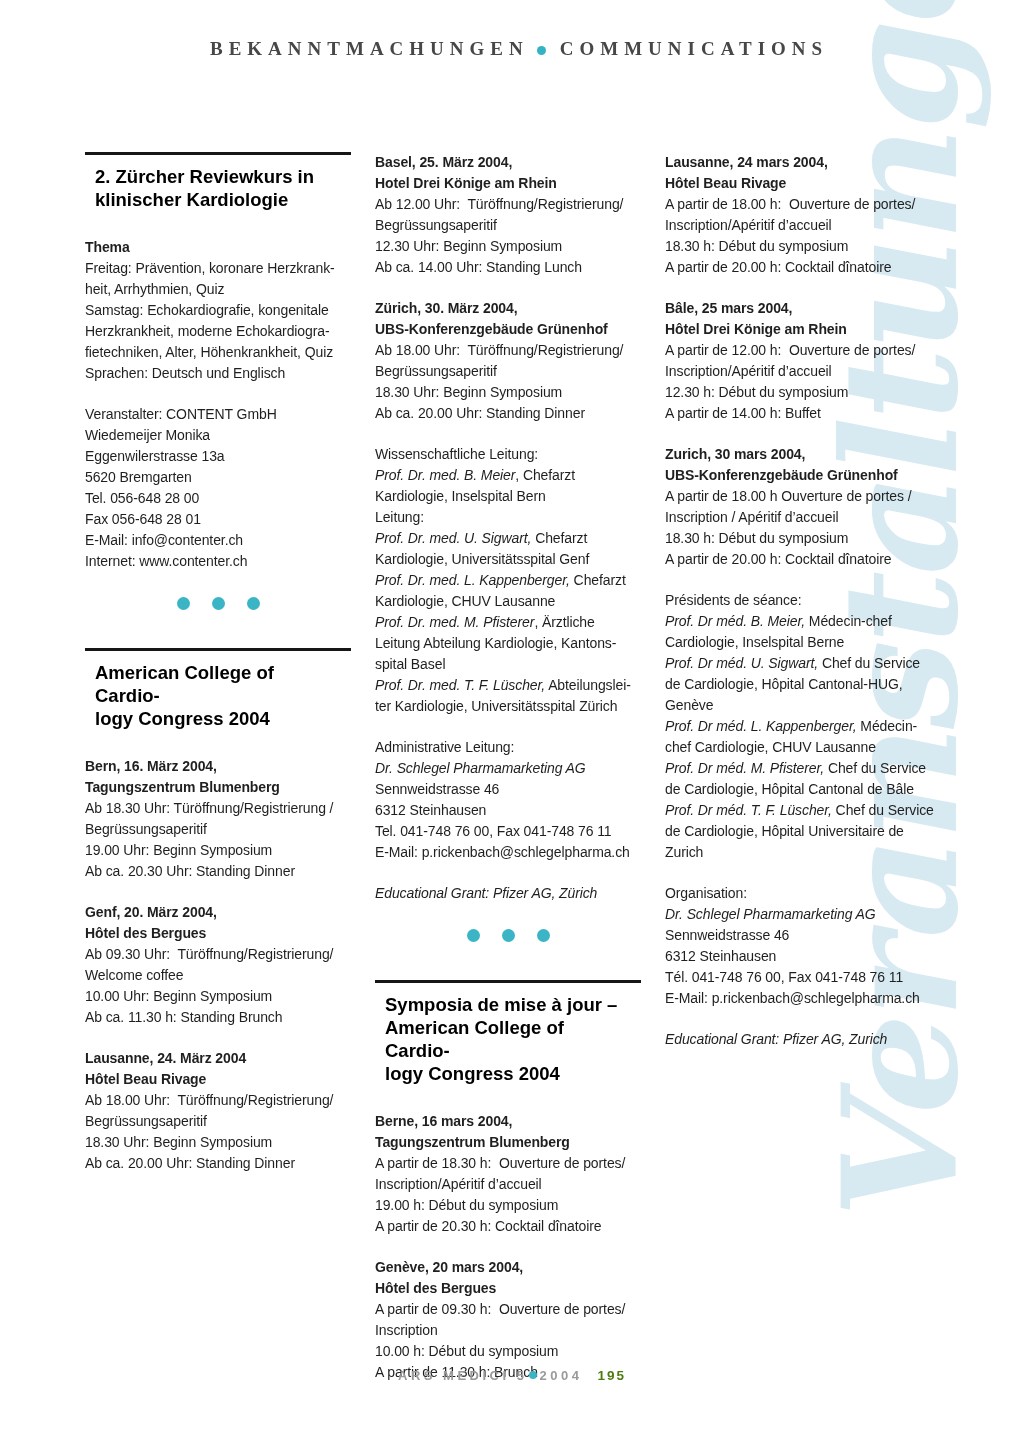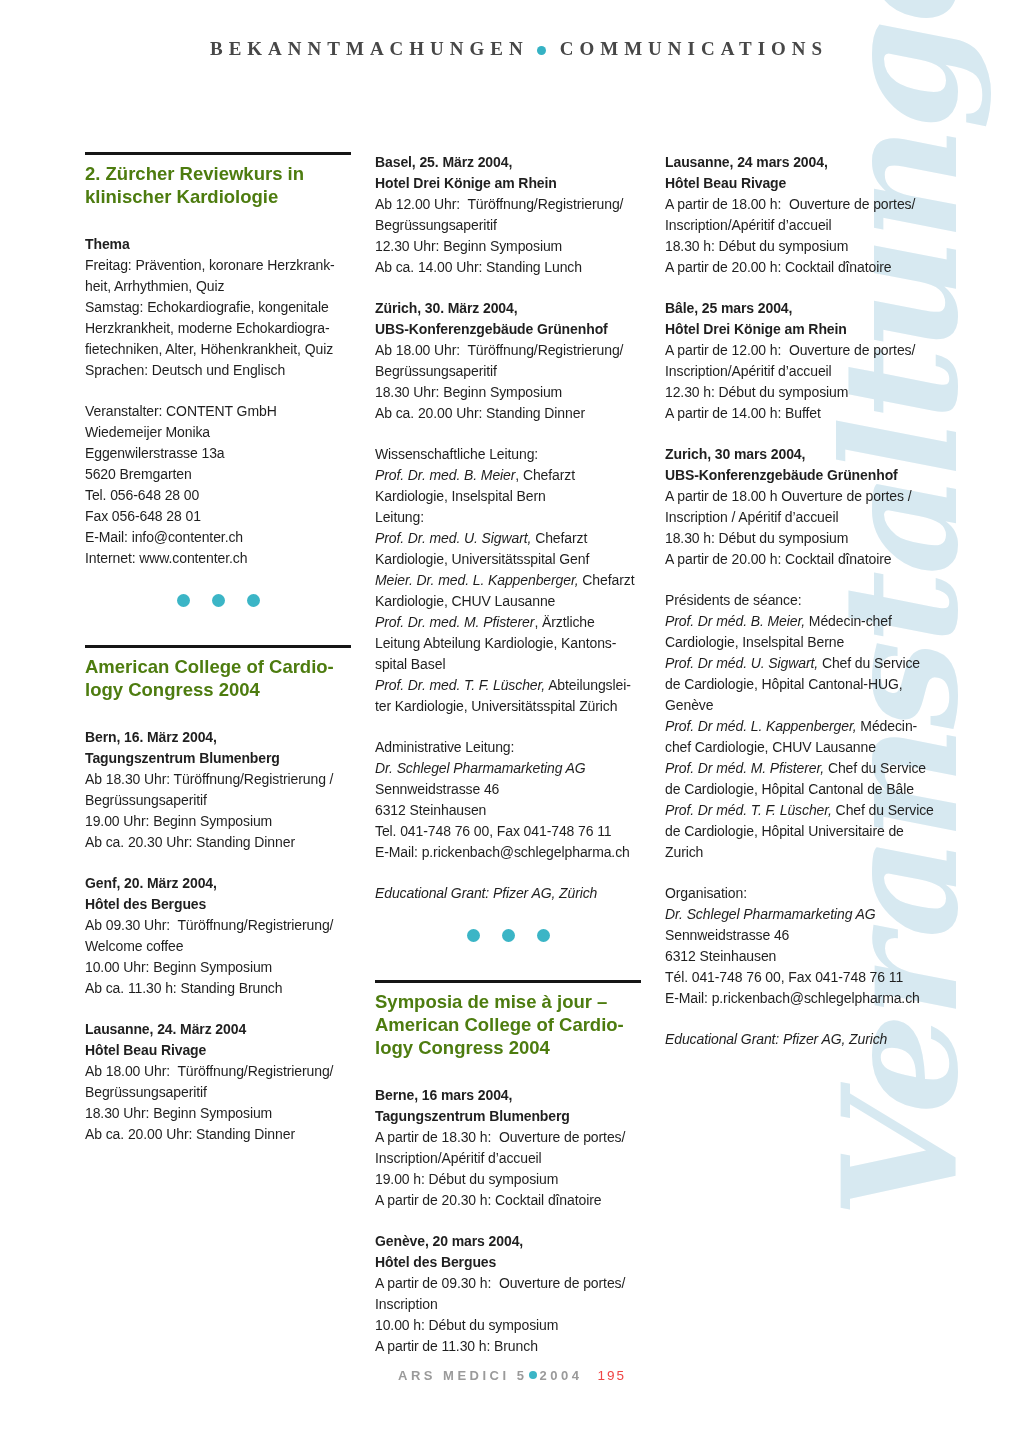--- a/index.html
+++ b/index.html
@@ -40,22 +40,22 @@
   
   .columns {
     position:absolute; top:152px; left:85px;
     width:848px; display:flex; gap:24px; z-index:1;
   }
   .col { width:266px; flex:0 0 266px; }
 
   .section { margin:0 0 26px 0; }
   .section .rule { border-top:3px solid #161616; margin-bottom:7px; }
   .section .sec-title {
-    color:#4d7c0f; font-size:18.5px; font-weight:bold;
-    line-height:23px; margin:0;
+    color:#000000; font-size:18.5px; font-weight:bold;
+    line-height:23px; margin:10px;
   }
   .section.gap-before { margin-top:34px; }
 
   .para { margin:0 0 20px 0; }
   .line { font-size:14px; line-height:21px; white-space:pre; letter-spacing:-0.1px; }
   .seg-b { font-weight:bold; }
   .seg-i { font-style:italic; }
 
   .dots { text-align:center; margin:24px 0 30px 0; }
   .dots .dot {
@@ -69,21 +69,21 @@
     text-align:center; z-index:2; white-space:nowrap;
   }
   .footer .journal {
     font-size:13px; font-weight:bold; letter-spacing:3.5px; color:#9a9a9a;
   }
   .footer .ftr-dot {
     display:inline-block; width:8px; height:8px; border-radius:50%;
     background:#3bb5c6; margin:0 2px 1px 2px; vertical-align:middle;
   }
   .footer .page-num {
-    font-size:13.5px; font-weight:normal; color:#ef4444; margin-left:15px;
+    font-size:13.5px; font-weight:bold; color:#4d7c0f; margin-left:15px;
     letter-spacing:2px;
   }
 </style>
 </head>
 <body>
 
 <div class="page">
 
   <div class="top-header">
     <span>BEKANNTMACHUNGEN</span><span class="hdr-dot"></span><span>COMMUNICATIONS</span>
@@ -169,21 +169,21 @@
           <div class="line"><span class="seg-r">18.30 Uhr: Beginn Symposium</span></div>
           <div class="line"><span class="seg-r">Ab ca. 20.00 Uhr: Standing Dinner</span></div>
         </div>
         <div class="para">
           <div class="line"><span class="seg-r">Wissenschaftliche Leitung:</span></div>
           <div class="line"><span class="seg-i">Prof. Dr. med. B. Meier</span><span class="seg-r">, Chefarzt</span></div>
           <div class="line"><span class="seg-r">Kardiologie, Inselspital Bern</span></div>
           <div class="line"><span class="seg-r">Leitung:</span></div>
           <div class="line"><span class="seg-i">Prof. Dr. med. U. Sigwart,</span><span class="seg-r"> Chefarzt</span></div>
           <div class="line"><span class="seg-r">Kardiologie, Universitätsspital Genf</span></div>
-          <div class="line"><span class="seg-i">Meier. Dr. med. L. Kappenberger,</span><span class="seg-r"> Chefarzt</span></div>
+          <div class="line"><span class="seg-i">Prof. Dr. med. L. Kappenberger,</span><span class="seg-r"> Chefarzt</span></div>
           <div class="line"><span class="seg-r">Kardiologie, CHUV Lausanne</span></div>
           <div class="line"><span class="seg-i">Prof. Dr. med. M. Pfisterer</span><span class="seg-r">, Ärztliche</span></div>
           <div class="line"><span class="seg-r">Leitung Abteilung Kardiologie, Kantons-</span></div>
           <div class="line"><span class="seg-r">spital Basel</span></div>
           <div class="line"><span class="seg-i">Prof. Dr. med. T. F. Lüscher,</span><span class="seg-r"> Abteilungslei-</span></div>
           <div class="line"><span class="seg-r">ter Kardiologie, Universitätsspital Zürich</span></div>
         </div>
         <div class="para">
           <div class="line"><span class="seg-r">Administrative Leitung:</span></div>
           <div class="line"><span class="seg-i">Dr. Schlegel Pharmamarketing AG</span></div>

